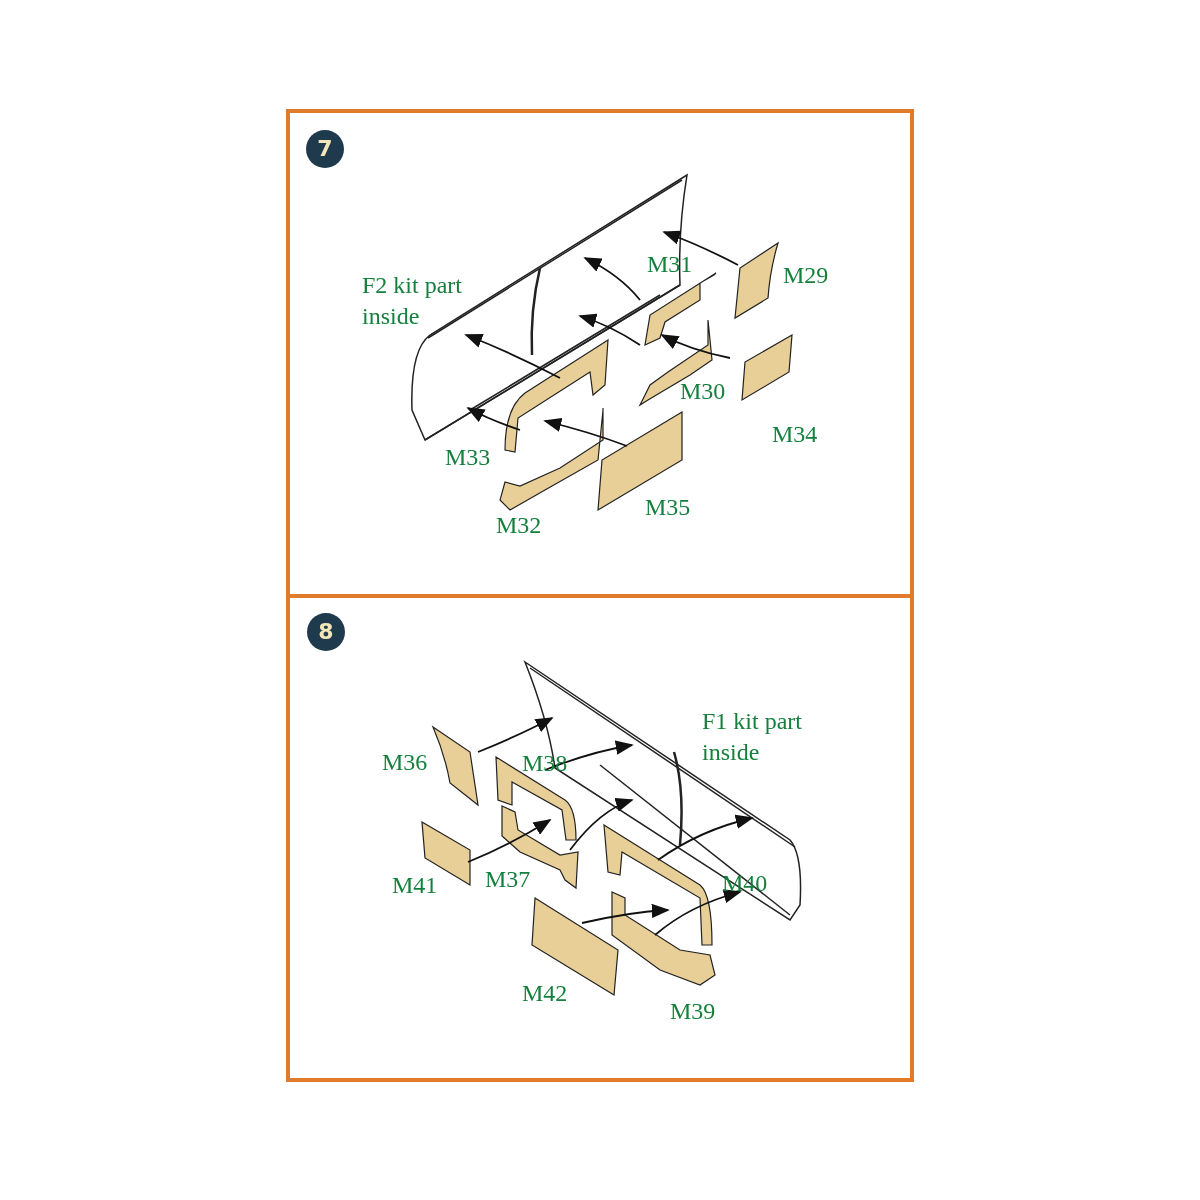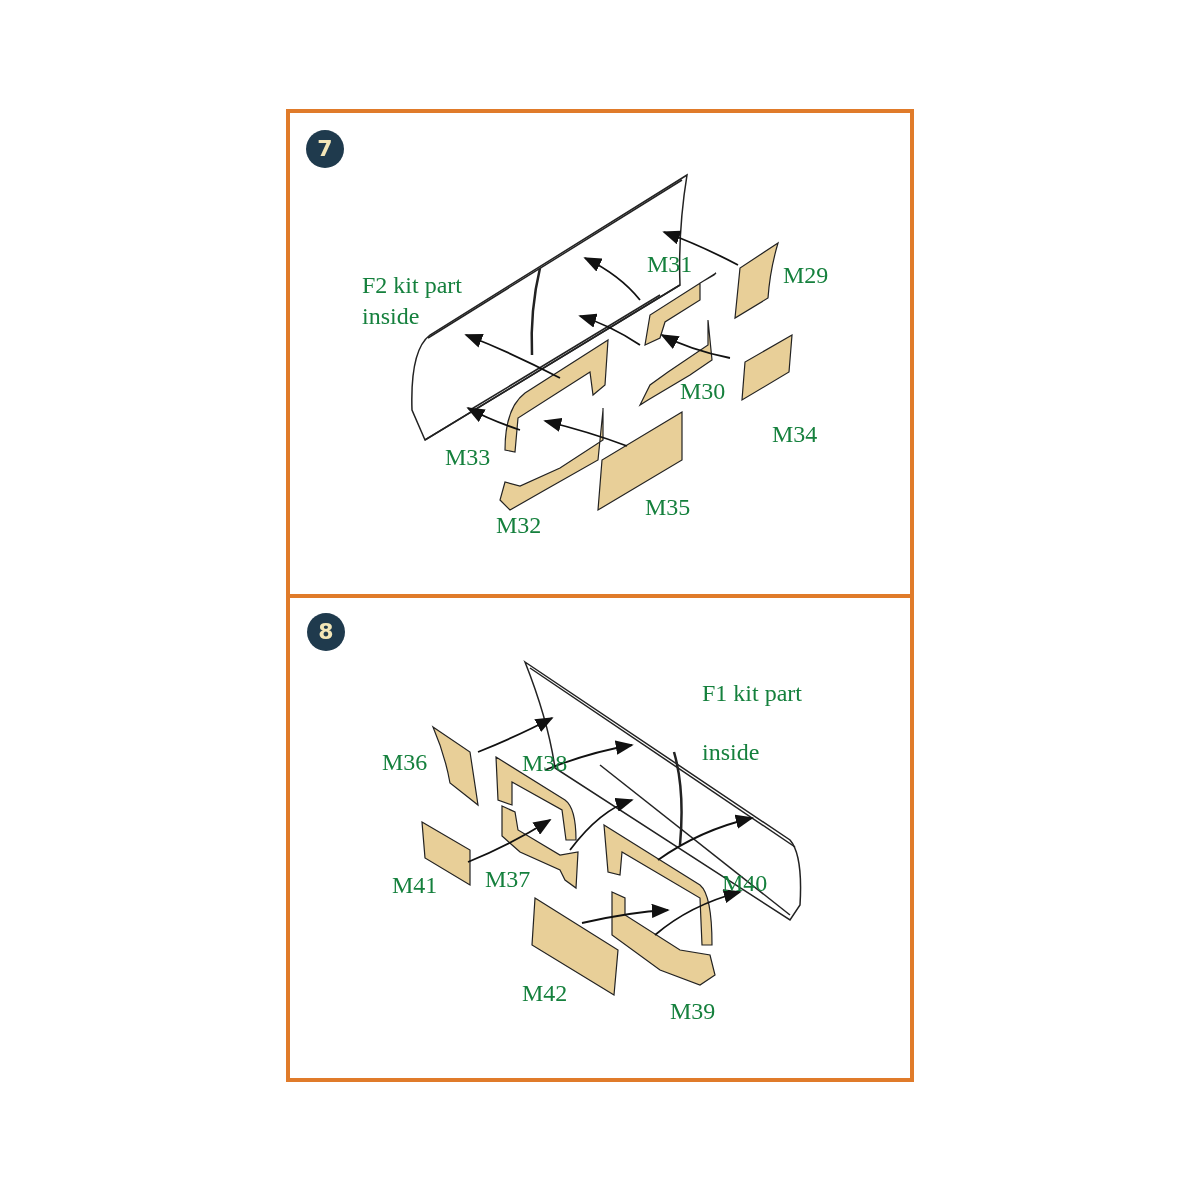--- a/index.html
+++ b/index.html
@@ -80,21 +80,21 @@
 <div class="lbl" style="left:362px;top:303px;">inside</div>
 <div class="lbl" style="left:783px;top:262px;">M29</div>
 <div class="lbl" style="left:680px;top:378px;">M30</div>
 <div class="lbl" style="left:647px;top:251px;">M31</div>
 <div class="lbl" style="left:496px;top:512px;">M32</div>
 <div class="lbl" style="left:445px;top:444px;">M33</div>
 <div class="lbl" style="left:772px;top:385px;margin-top:36px;">M34</div>
 <div class="lbl" style="left:645px;top:494px;">M35</div>
 
 <div class="step-badge" style="left:307px;top:613px;">8</div>
-<div class="lbl" style="left:702px;top:680px;">F1 kit part</div>
+<div class="lbl" style="left:702px;top:708px;">F1 kit part</div>
 <div class="lbl" style="left:702px;top:739px;">inside</div>
 <div class="lbl" style="left:382px;top:749px;">M36</div>
 <div class="lbl" style="left:485px;top:866px;">M37</div>
 <div class="lbl" style="left:522px;top:750px;">M38</div>
 <div class="lbl" style="left:670px;top:998px;">M39</div>
 <div class="lbl" style="left:722px;top:870px;">M40</div>
 <div class="lbl" style="left:392px;top:872px;">M41</div>
 <div class="lbl" style="left:522px;top:980px;">M42</div>
 
 </body></html>

